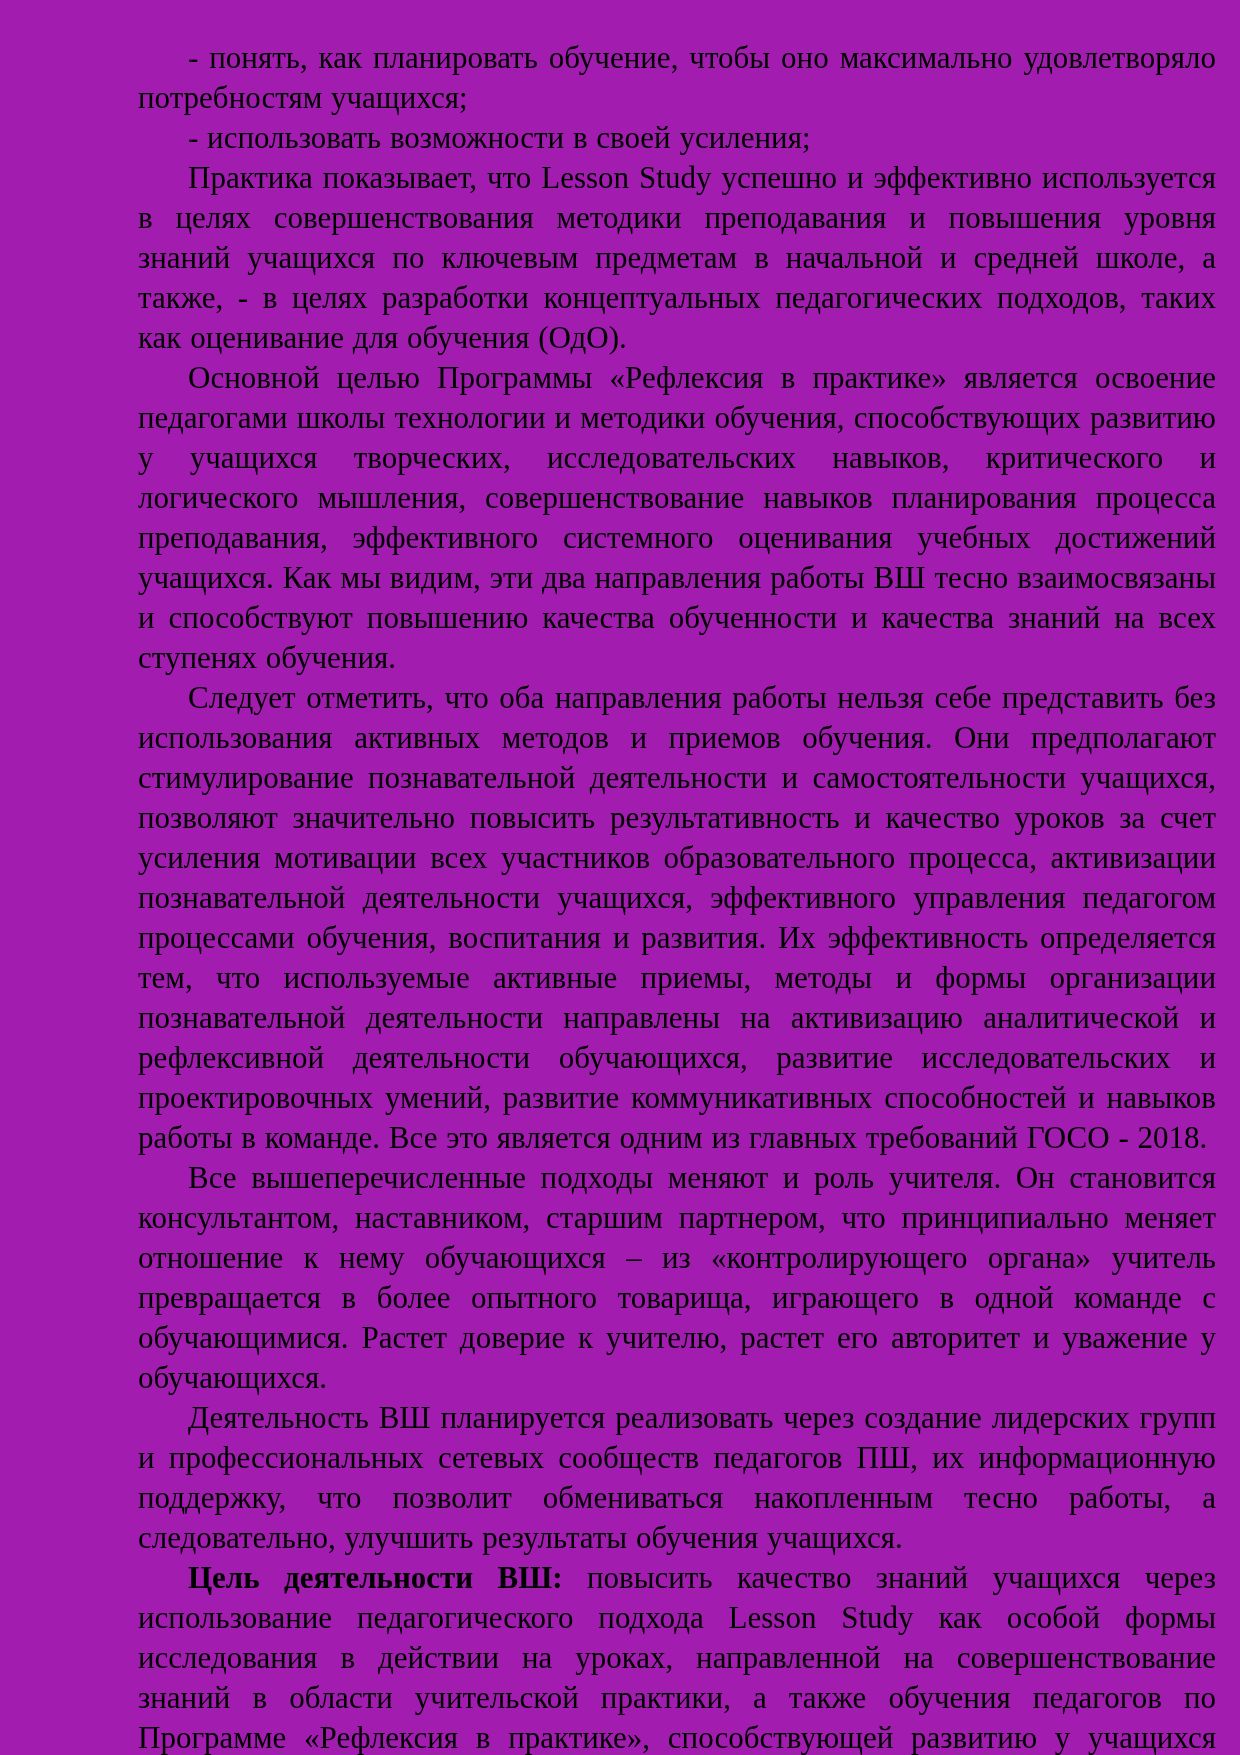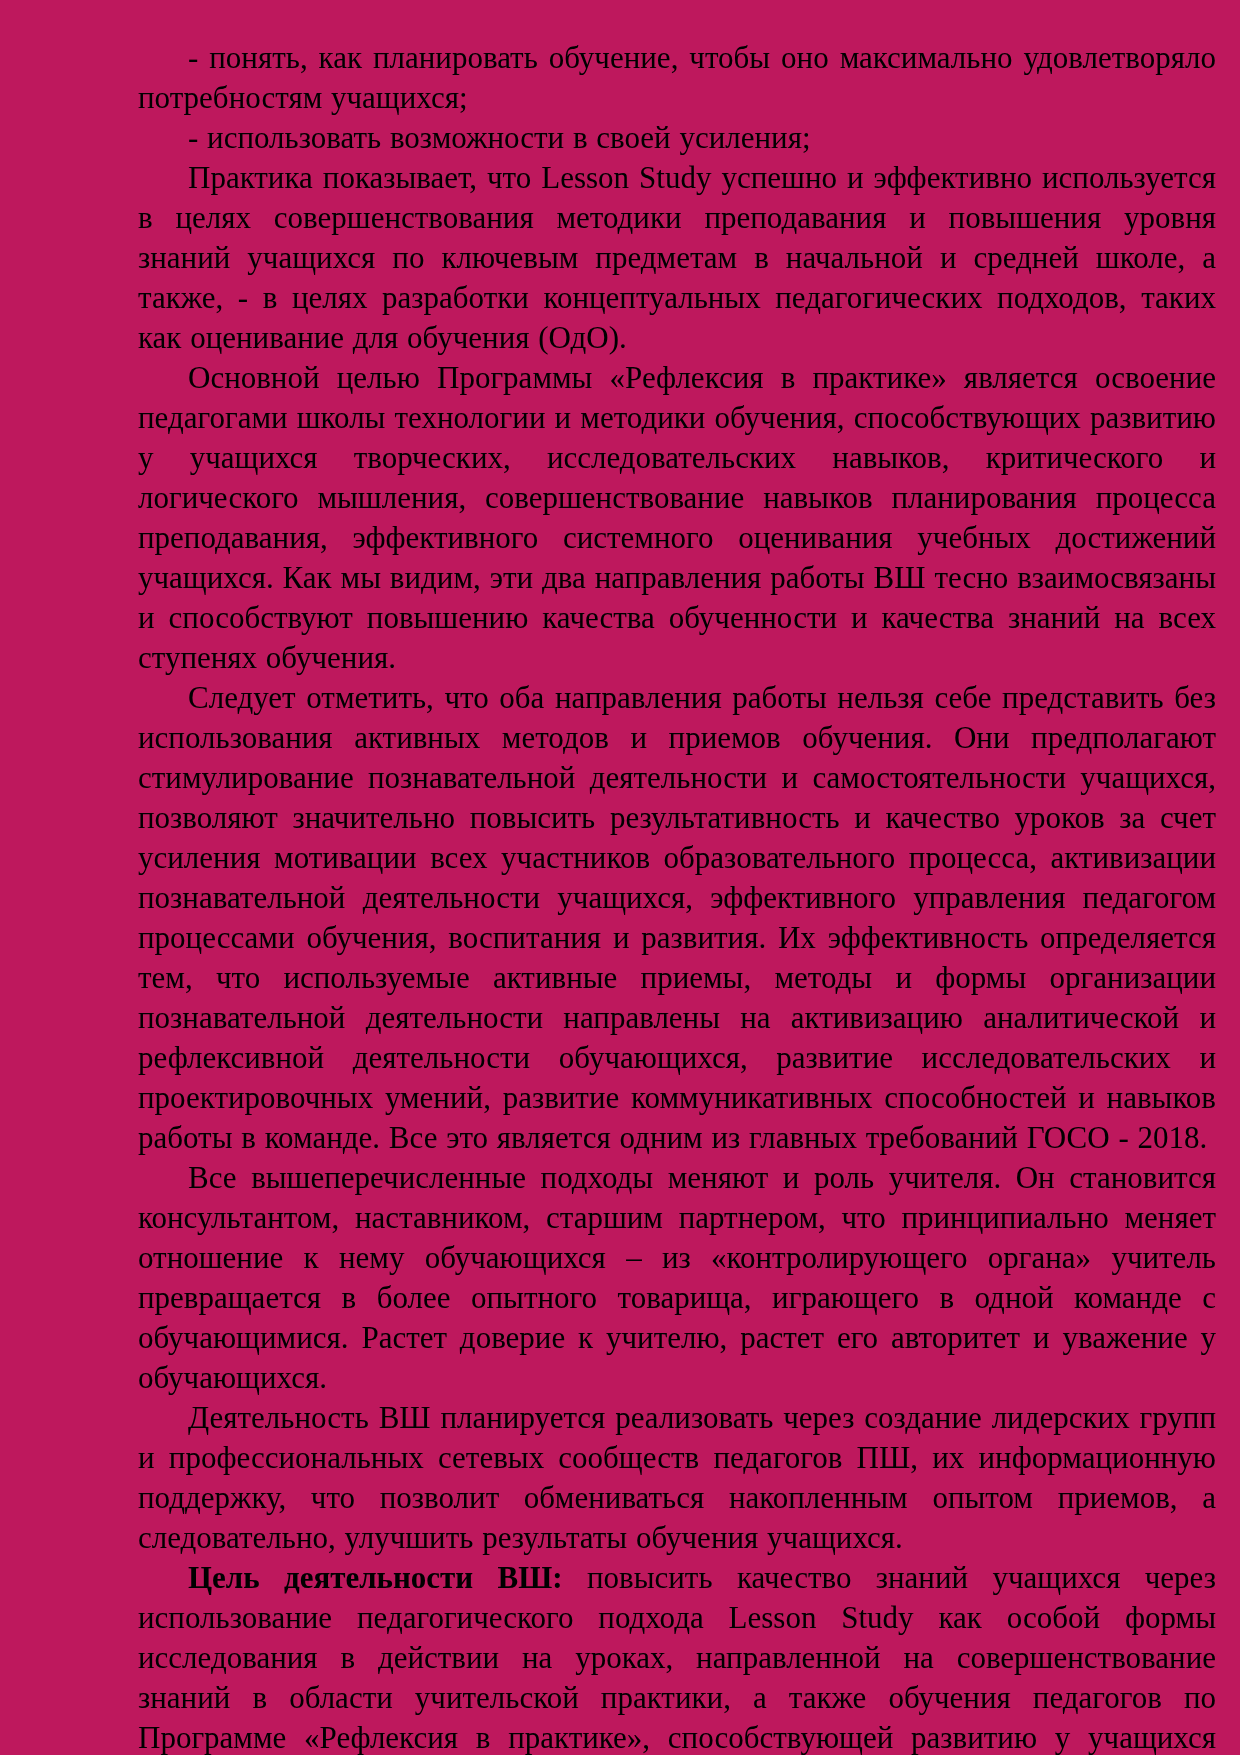--- a/index.html
+++ b/index.html
@@ -5,21 +5,21 @@
   html, body {
     margin: 0;
     padding: 0;
     background: #ffffff;
   }
   .page {
     position: relative;
     width: 1240px;
     height: 1755px;
     box-sizing: border-box;
-    background: #be185d;
+    background: #a21caf;
     color: #000000;
     padding: 38px 24px 0 138px;
     overflow: hidden;
     font-family: "Liberation Serif", "DejaVu Serif", serif;
     font-size: 31px;
     line-height: 40px;
   }
   .para {
     margin: 0;
     text-align: justify;
@@ -37,15 +37,15 @@
 </head>
 <body>
 
 <div class="page">
   <p class="para">- понять, как планировать обучение, чтобы оно максимально удовлетворяло потребностям учащихся;</p>
   <p class="para">- использовать возможности в своей усиления;</p>
   <p class="para">Практика показывает, что Lesson Study успешно и эффективно используется в целях совершенствования методики преподавания и повышения уровня знаний учащихся по ключевым предметам в начальной и средней школе, а также, - в целях разработки концептуальных педагогических подходов, таких как оценивание для обучения (ОдО).</p>
   <p class="para">Основной целью Программы «Рефлексия в практике» является освоение педагогами школы технологии и методики обучения, способствующих развитию у учащихся творческих, исследовательских навыков, критического и логического мышления, совершенствование навыков планирования процесса преподавания, эффективного системного оценивания учебных достижений учащихся. Как мы видим, эти два направления работы ВШ тесно взаимосвязаны и способствуют повышению качества обученности и качества знаний на всех ступенях обучения.</p>
   <p class="para">Следует отметить, что оба направления работы нельзя себе представить без использования активных методов и приемов обучения. Они предполагают стимулирование познавательной деятельности и самостоятельности учащихся, позволяют значительно повысить результативность и качество уроков за счет усиления мотивации всех участников образовательного процесса, активизации познавательной деятельности учащихся, эффективного управления педагогом процессами обучения, воспитания и развития. Их эффективность определяется тем, что используемые активные приемы, методы и формы организации познавательной деятельности направлены на активизацию аналитической и рефлексивной деятельности обучающихся, развитие исследовательских и проектировочных умений, развитие коммуникативных способностей и навыков работы в команде. Все это является одним из главных требований ГОСО - 2018.</p>
   <p class="para">Все вышеперечисленные подходы меняют и роль учителя. Он становится консультантом, наставником, старшим партнером, что принципиально меняет отношение к нему обучающихся – из «контролирующего органа» учитель превращается в более опытного товарища, играющего в одной команде с обучающимися. Растет доверие к учителю, растет его авторитет и уважение у обучающихся.</p>
-  <p class="para">Деятельность ВШ планируется реализовать через создание лидерских групп и профессиональных сетевых сообществ педагогов ПШ, их информационную поддержку, что позволит обмениваться накопленным опытом приемов, а следовательно, улучшить результаты обучения учащихся.</p>
+  <p class="para">Деятельность ВШ планируется реализовать через создание лидерских групп и профессиональных сетевых сообществ педагогов ПШ, их информационную поддержку, что позволит обмениваться накопленным тесно работы, а следовательно, улучшить результаты обучения учащихся.</p>
   <p class="para para-cutoff"><span class="lead-bold">Цель деятельности ВШ:</span><span> повысить качество знаний учащихся через использование педагогического подхода Lesson Study как особой формы исследования в действии на уроках, направленной на совершенствование знаний в области учительской практики, а также обучения педагогов по Программе «Рефлексия в практике», способствующей развитию у учащихся творческих, исследовательских навыков, критического и логического</span></p>
 </div>
 
 </body></html>

